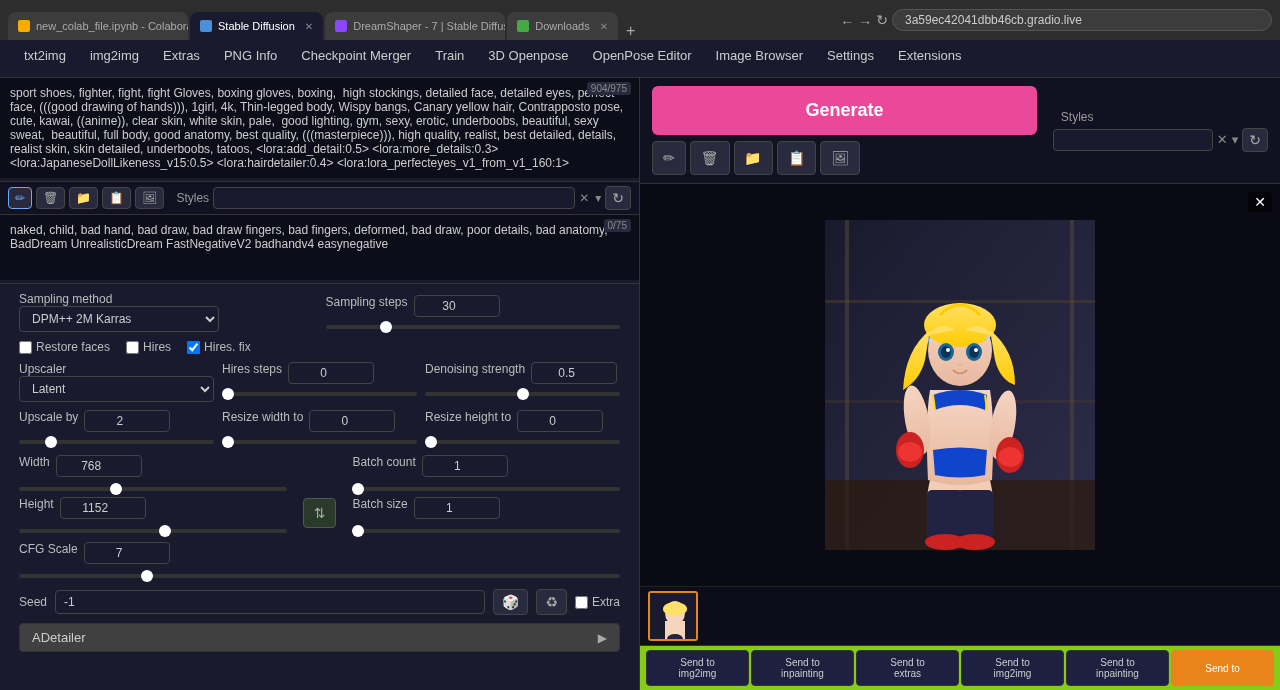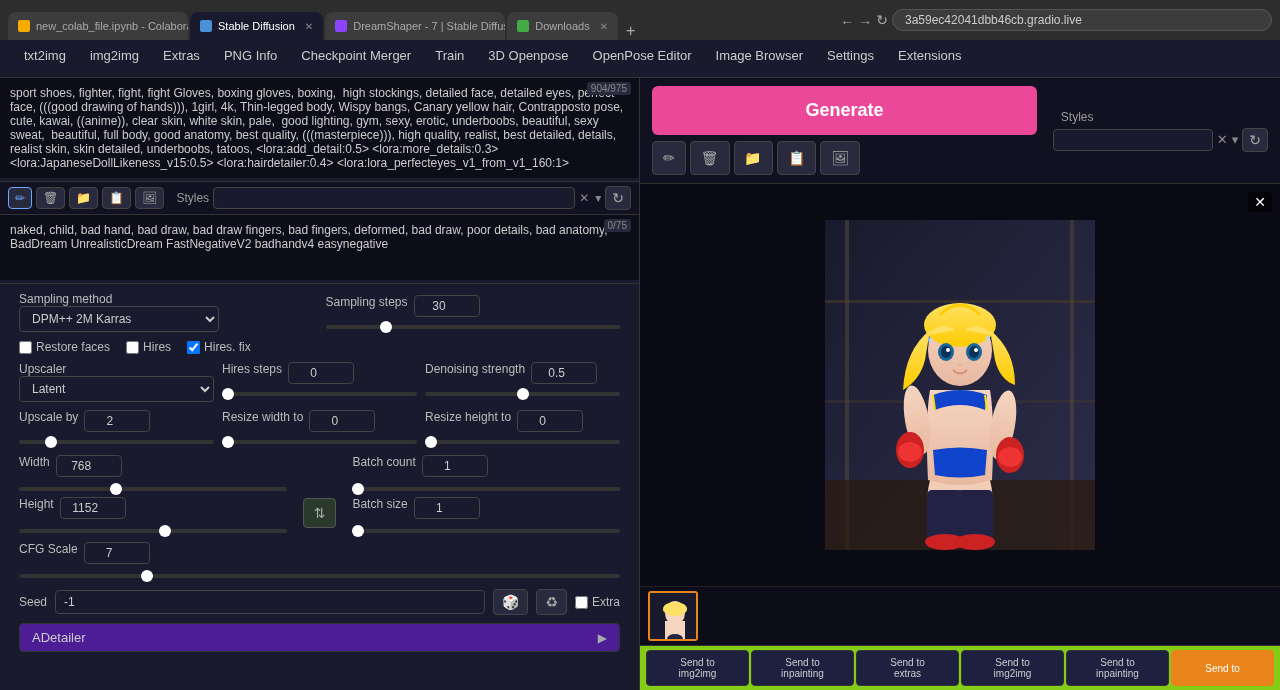--- a/index.html
+++ b/index.html
@@ -41,32 +41,32 @@
     
     
     .controls { padding: 8px 19px; flex: 1; }
     .dropdown-select { background: #1a1a2e; border: 1px solid #444; border-radius: 4px; color: #ccc; padding: 4px 8px; font-size: 12px; width: 200px; cursor: pointer; }
     
     .checkboxes-row { display: flex; gap: 16px; align-items: center; margin-bottom: 8px; }
     .checkbox-item { display: flex; align-items: center; gap: 4px; color: #bbb; font-size: 12px; cursor: pointer; }
     .checkbox-item input { cursor: pointer; }
     .slider-label { font-size: 12px; color: #bbb; }
     
-    .num-input { background: #1a1a2e; border: 1px solid #444; border-radius: 4px; color: #ccc; padding: 3px 6px; font-size: 12px; width: 66px; text-align: center; }
+    .num-input { background: #1a1a2e; border: 1px solid #444; border-radius: 4px; color: #ccc; padding: 3px 6px; font-size: 12px; width: 86px; text-align: center; }
     
     .swap-btn { background: #2a3a2a; border: 1px solid #555; border-radius: 4px; color: #aaa; cursor: pointer; padding: 6px 10px; font-size: 14px; align-self: flex-end; margin-bottom: 8px; }
     
     
     .seed-row { display: flex; gap: 8px; align-items: center; margin-bottom: 8px; }
     .seed-input { background: #1a1a2e; border: 1px solid #444; border-radius: 4px; color: #ccc; padding: 4px 8px; font-size: 12px; flex: 1; }
     .seed-btn { background: #2a2a3e; border: 1px solid #444; border-radius: 4px; color: #aaa; cursor: pointer; padding: 4px 8px; font-size: 14px; }
     .extra-checkbox { display: flex; align-items: center; gap: 4px; color: #bbb; font-size: 12px; }
     
     
-    .adetailer-row { display: flex; align-items: center; justify-content: space-between; background: #4c1d95; border: 1px solid #333; border-radius: 4px; padding: 6px 12px; margin-bottom: 4px; cursor: pointer; }
+    .adetailer-row { display: flex; align-items: center; justify-content: space-between; background: #404040; border: 1px solid #333; border-radius: 4px; padding: 6px 12px; margin-bottom: 4px; cursor: pointer; }
     .adetailer-label { font-size: 13px; color: #ccc; }
     .chevron { color: #aaa; font-size: 12px; }
     
     
     .generate-area { background: #111122; padding: 8px 12px; display: flex; align-items: center; gap: 8px; border-bottom: 1px solid #333; }
     .generate-btn { background: #ec4899; border: none; border-radius: 6px; color: #fff; font-size: 18px; font-weight: bold; cursor: pointer; padding: 14px 0; flex: 1; }
     .gen-icon-btn { background: #2a2a3e; border: 1px solid #444; border-radius: 4px; color: #aaa; cursor: pointer; padding: 8px 10px; font-size: 14px; }
     .close-image-btn { position: absolute; top: 8px; right: 8px; background: rgba(0,0,0,0.6); border: none; color: #fff; cursor: pointer; border-radius: 3px; padding: 2px 6px; font-size: 14px; }
     
     

